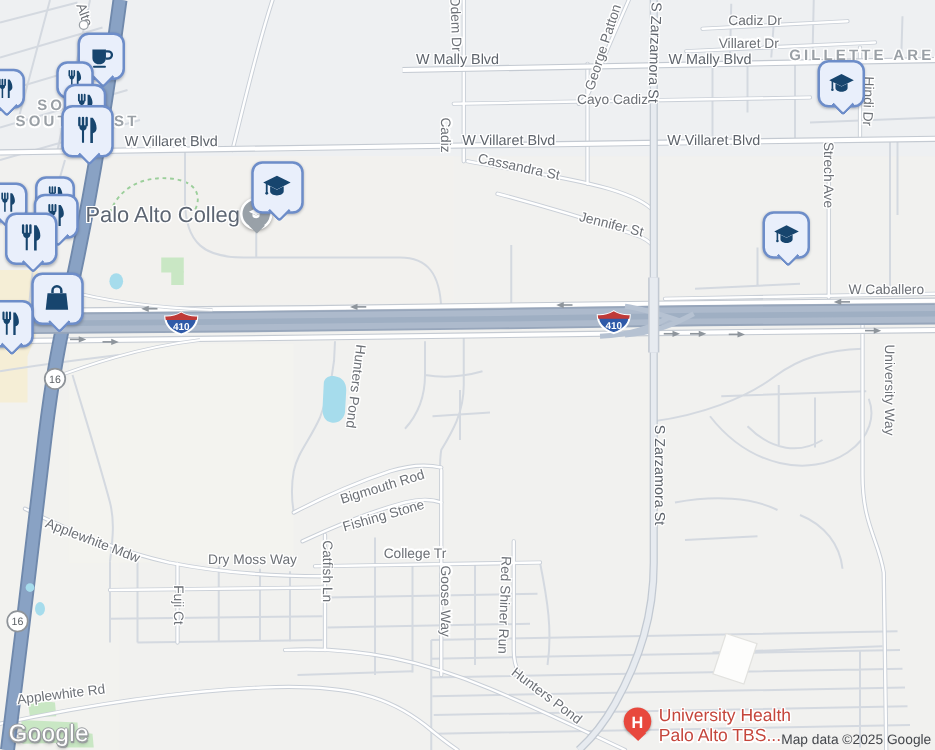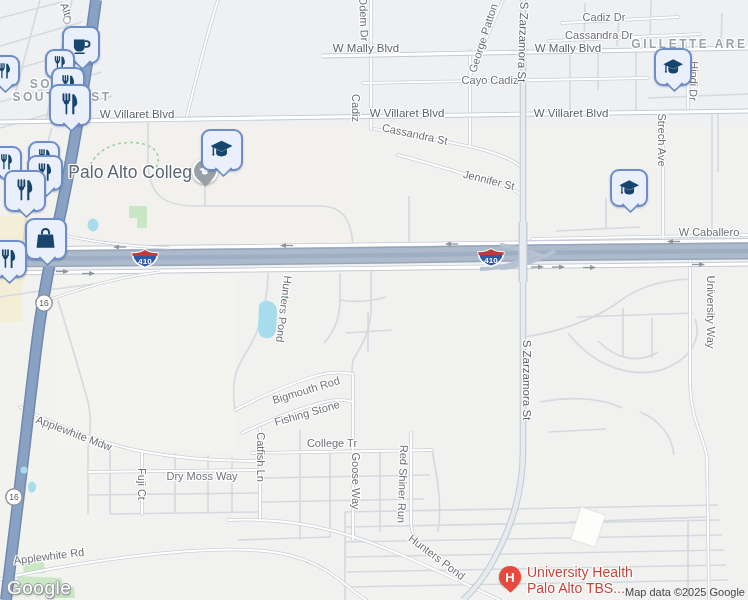--- a/index.html
+++ b/index.html
@@ -251,21 +251,21 @@
     </g>
   </svg>
 
   <div class="lbl lbl-hood" style="left:57px;top:84px">SOUTH</div>
   <div class="lbl lbl-hood" style="left:62px;top:97px">SOUTHWEST</div>
   <div class="lbl lbl-hood" style="left:695px;top:44px">GILLETTE AREA</div>
 
   <div class="lbl lbl-blvd" style="left:366px;top:48px">W Mally Blvd</div>
   <div class="lbl lbl-blvd" style="left:568px;top:48px">W Mally Blvd</div>
   <div class="lbl" style="left:604px;top:17px">Cadiz Dr</div>
-  <div class="lbl" style="left:599px;top:35px">Cassandra Dr</div>
+  <div class="lbl" style="left:599px;top:35px">Villaret Dr</div>
   <div class="lbl" style="left:490px;top:80px">Cayo Cadiz</div>
   <div class="lbl lbl-blvd" style="left:137px;top:114px">W Villaret Blvd</div>
   <div class="lbl lbl-blvd" style="left:407px;top:113px">W Villaret Blvd</div>
   <div class="lbl lbl-blvd" style="left:571px;top:113px">W Villaret Blvd</div>
   <div class="lbl" style="left:415px;top:134px;transform:translate(-50%,-50%) rotate(12deg)">Cassandra St</div>
   <div class="lbl" style="left:489px;top:180px;transform:translate(-50%,-50%) rotate(14deg)">Jennifer St</div>
   <div class="lbl" style="left:364px;top:19px;transform:translate(-50%,-50%) rotate(88deg)">Odem Dr</div>
   <div class="lbl" style="left:356px;top:108px;transform:translate(-50%,-50%) rotate(90deg)">Cadiz</div>
   <div class="lbl" style="left:483px;top:38px;transform:translate(-50%,-50%) rotate(-72deg)">George Patton</div>
   <div class="lbl" style="left:67px;top:12px;transform:translate(-50%,-50%) rotate(70deg)">Alto</div>
@@ -277,21 +277,21 @@
   <div class="lbl" style="left:711px;top:312px;transform:translate(-50%,-50%) rotate(90deg)">University Way</div>
   <div class="lbl" style="left:284px;top:309px;transform:translate(-50%,-50%) rotate(97deg)">Hunters Pond</div>
   <div class="lbl" style="left:306px;top:390px;transform:translate(-50%,-50%) rotate(-17deg)">Bigmouth Rod</div>
   <div class="lbl" style="left:307px;top:413px;transform:translate(-50%,-50%) rotate(-16deg)">Fishing Stone</div>
   <div class="lbl" style="left:332px;top:443px">College Tr</div>
   <div class="lbl" style="left:356px;top:481px;transform:translate(-50%,-50%) rotate(90deg)">Goose Way</div>
   <div class="lbl" style="left:403px;top:484px;transform:translate(-50%,-50%) rotate(92deg)">Red Shiner Run</div>
   <div class="lbl" style="left:437px;top:557px;transform:translate(-50%,-50%) rotate(37deg)">Hunters Pond</div>
   <div class="lbl" style="left:261px;top:457px;transform:translate(-50%,-50%) rotate(90deg)">Catfish Ln</div>
   <div class="lbl" style="left:142px;top:484px;transform:translate(-50%,-50%) rotate(90deg)">Fuji Ct</div>
-  <div class="lbl" style="left:202px;top:476px">Dry Moss Way</div>
+  <div class="lbl" style="left:202px;top:448px">Dry Moss Way</div>
   <div class="lbl" style="left:74px;top:433px;transform:translate(-50%,-50%) rotate(21deg)">Applewhite Mdw</div>
   <div class="lbl" style="left:49px;top:556px;transform:translate(-50%,-50%) rotate(-7deg)">Applewhite Rd</div>
 
   <div class="lbl lbl-poi" style="left:135px;top:172px">Palo Alto College</div>
   <div class="lbl lbl-hosp" style="left:527px;top:564px">University Health</div>
   <div class="lbl lbl-hosp" style="left:527px;top:580px">Palo Alto TBS...</div>
 
   <svg class="shield" style="left:130px;top:249px" width="30" height="20" viewBox="0 0 30 20">
     <path d="M15 1 C11 3.6 6.5 4.3 2.2 4.1 C2.2 10.6 6.5 15.6 15 18.5 C23.5 15.6 27.8 10.6 27.8 4.1 C23.5 4.3 19 3.6 15 1 Z" fill="#2f5aa8" stroke="#ffffff" stroke-width="1.6"></path>
     <path d="M15 1 C11 3.6 6.5 4.3 2.2 4.1 L2.6 7 L27.4 7 L27.8 4.1 C23.5 4.3 19 3.6 15 1 Z" fill="#bf3a38"></path>

